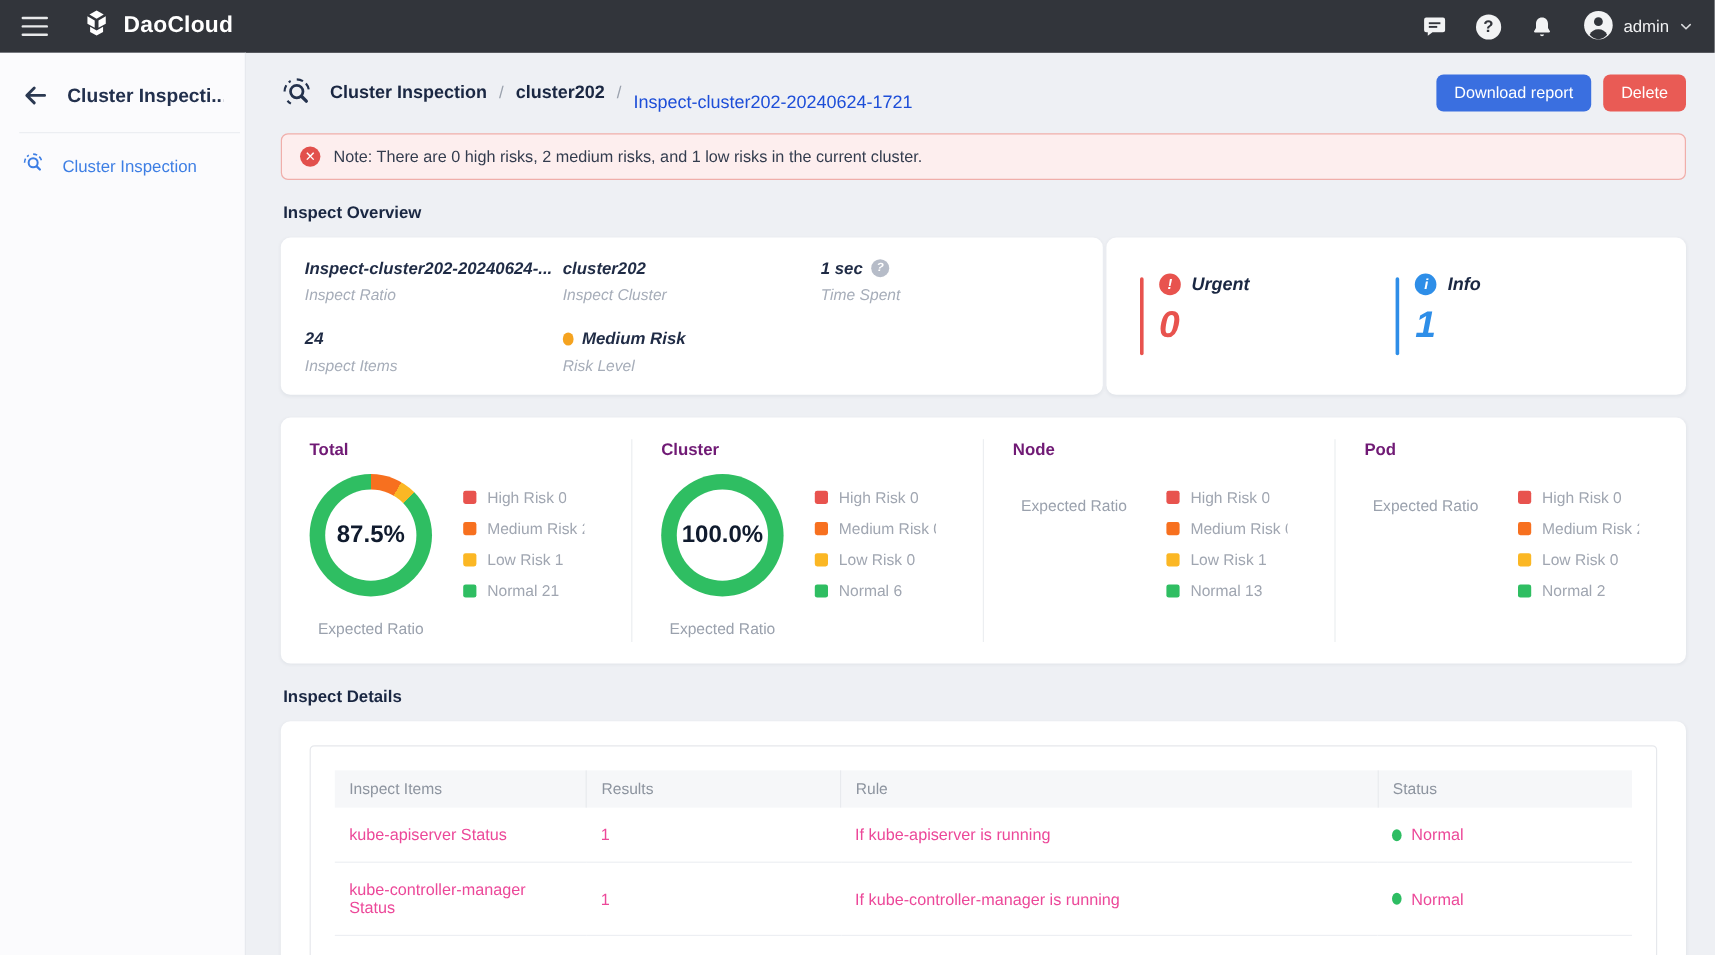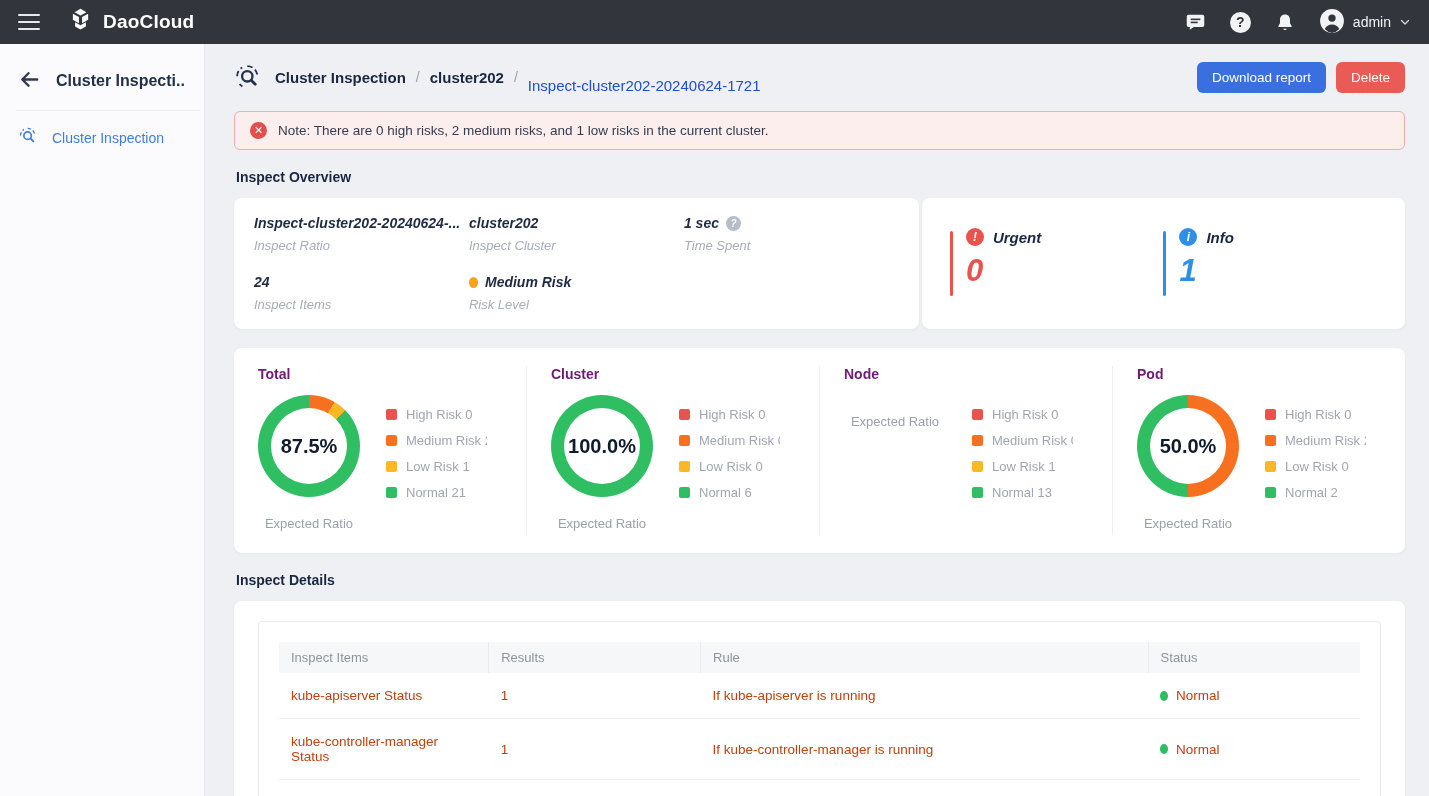--- a/index.html
+++ b/index.html
@@ -106,21 +106,21 @@
   .panel-head { height: 40px; display: flex; align-items: center; gap: 15px; padding: 0 17px;
     background: #fcfcfd; border-bottom: 1px solid #e6e8ec; cursor: pointer; }
   .panel-title { font-weight: bold; font-size: 14px; color: #1a2742; }
   .panel-body { padding: 20px 20px 0; }
   table.inspect { width: 100%; border-collapse: collapse; font-size: 13.5px; }
   table.inspect th {
     background: #f6f7f9; color: #8d949f; font-weight: normal; text-align: left;
     padding: 8px 12px; font-size: 13px; border-right: 1px solid #e8eaee;
   }
   table.inspect th:last-child { border-right: none; }
-  table.inspect td { padding: 15px 12px; border-bottom: 1px solid #edeff3; color: #c2410c; }
+  table.inspect td { padding: 15px 12px; border-bottom: 1px solid #edeff3; color: #ec4899; }
   .status-cell { display: flex; align-items: center; gap: 8px; }
   .status-dot { width: 8px; height: 10px; border-radius: 50%; display: inline-block; }
 </style>
 </head>
 <body>
 
 <div class="topbar">
   <div class="hamburger">
       <span></span>
       <span></span>
@@ -364,25 +364,20 @@
                 <span class="legend-text"><span>Normal</span> <span>13</span></span>
               </div>
           </div>
         </div>
       </div>
 
       <div class="chart-col">
         <div class="chart-title">Pod</div>
         <div class="chart-body">
           <div class="donut-wrap">
-            <div class="donut" style="background: conic-gradient(rgb(247, 112, 31) 0deg, rgb(247, 112, 31) 180deg, rgb(47, 190, 98) 180deg, rgb(47, 190, 98) 360deg);">
-              <div class="donut-hole">
-                  <span class="donut-center">50.0%</span>
-                </div>
-            </div>
             <div class="donut-sub">Expected Ratio</div>
           </div>
           <div class="legend">
             <div class="legend-item">
                 <span class="swatch" style="background: rgb(232, 83, 78);"></span>
                 <span class="legend-text"><span>High Risk</span> <span>0</span></span>
               </div>
             <div class="legend-item">
                 <span class="swatch" style="background: rgb(247, 112, 31);"></span>
                 <span class="legend-text"><span>Medium Risk</span> <span>2</span></span>

